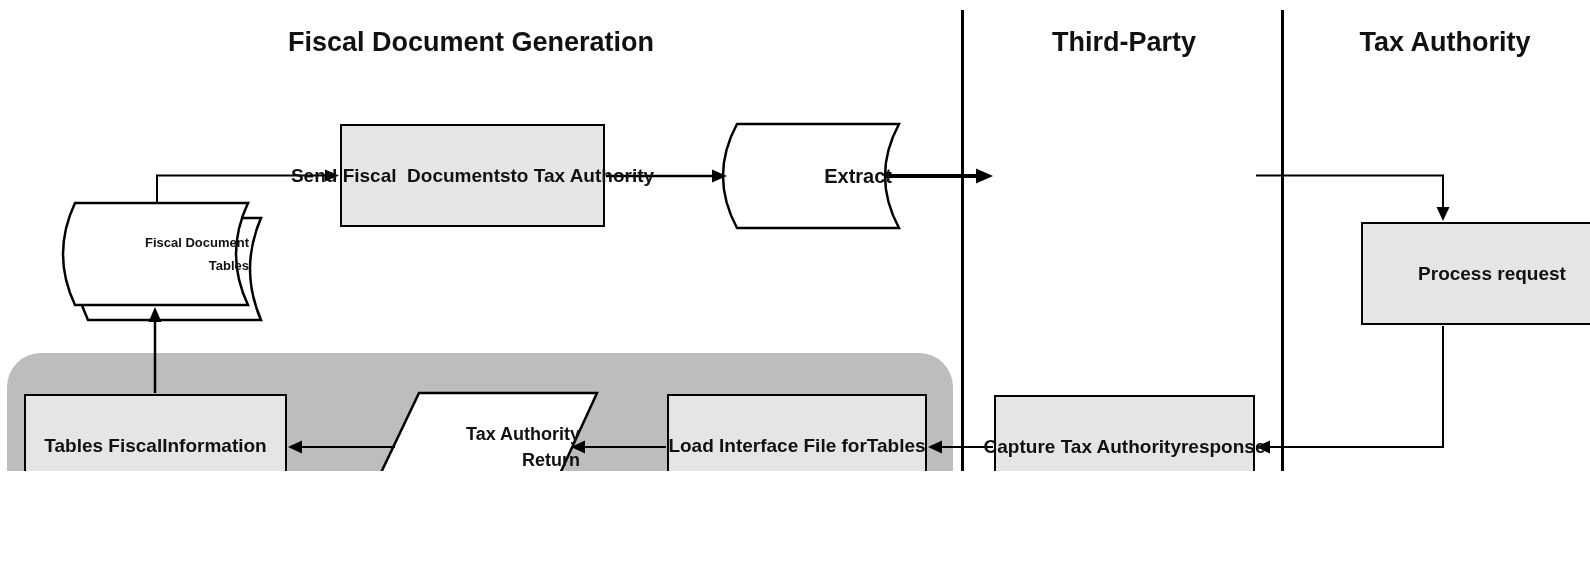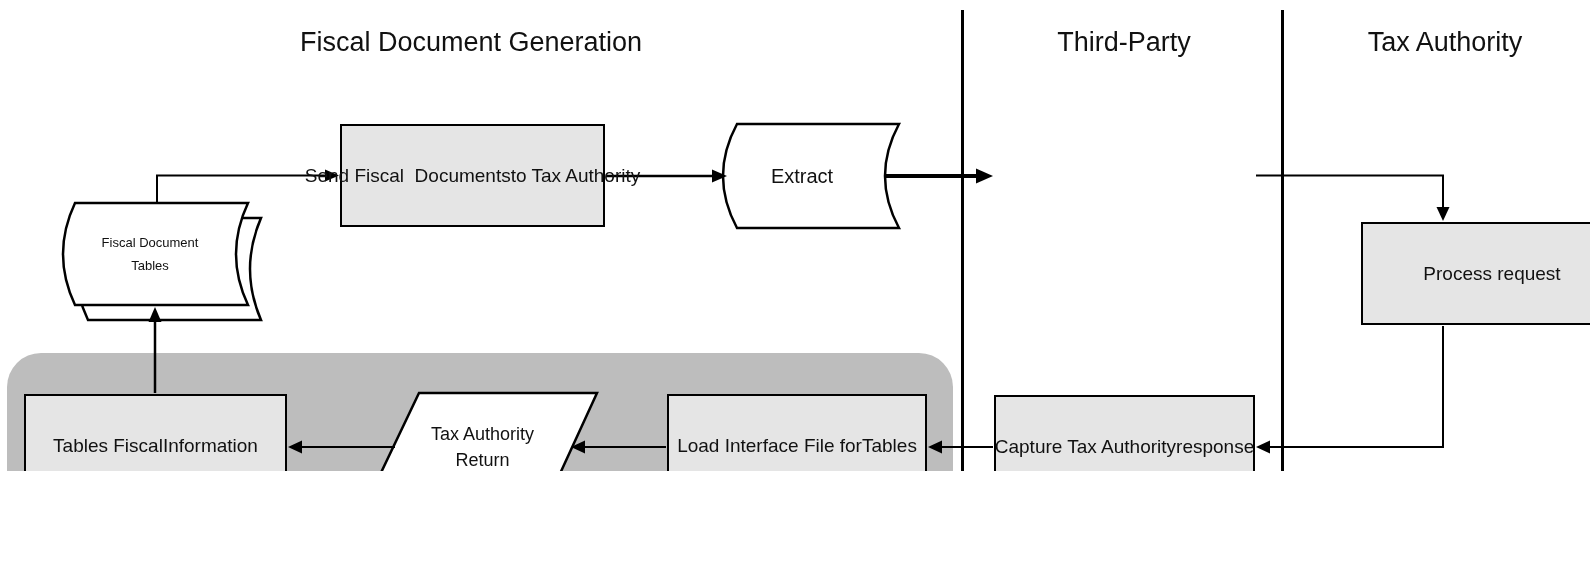--- a/index.html
+++ b/index.html
@@ -4,20 +4,21 @@
 <style>
   html, body { margin: 0; padding: 0; background: #ffffff; }
   #stage {
     position: relative;
     width: 1590px;
     height: 471px;
     background: #ffffff;
     font-family: "Liberation Sans", sans-serif;
     color: #111111;
     overflow: hidden;
+    font-weight: bold;
   }
   .lane-header {
     position: absolute;
     top: 27px;
     transform: translateX(-50%);
     font-size: 27px;
     white-space: pre;
     color: #111111;
   }
   .divider {
@@ -39,21 +40,21 @@
     justify-content: center;
     text-align: center;
     font-size: 19px;
     line-height: 30px;
     z-index: 2;
   }
   .shape-label {
     position: absolute;
     display: flex;
     flex-direction: column;
-    align-items: center;
+    align-items: flex-end;
     justify-content: center;
     text-align: center;
     z-index: 2;
   }
   .node-line { display: block; white-space: pre; }
   #gray-region {
     position: absolute;
     left: 7px; top: 353px;
     width: 946px; height: 187px;
     background: #bdbdbd;

